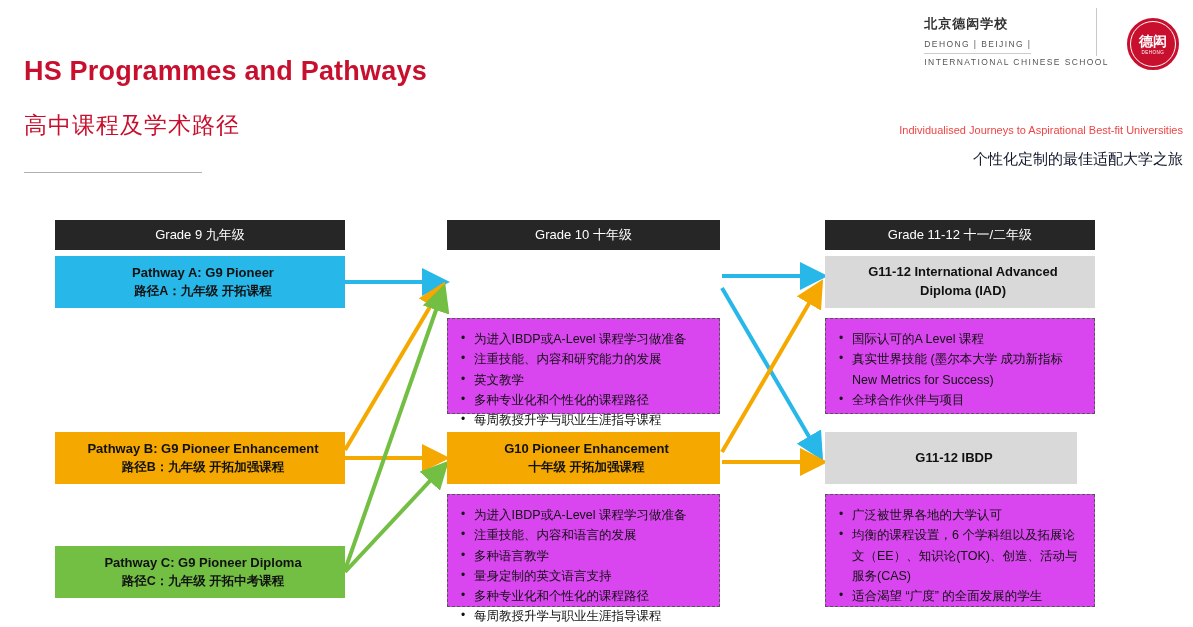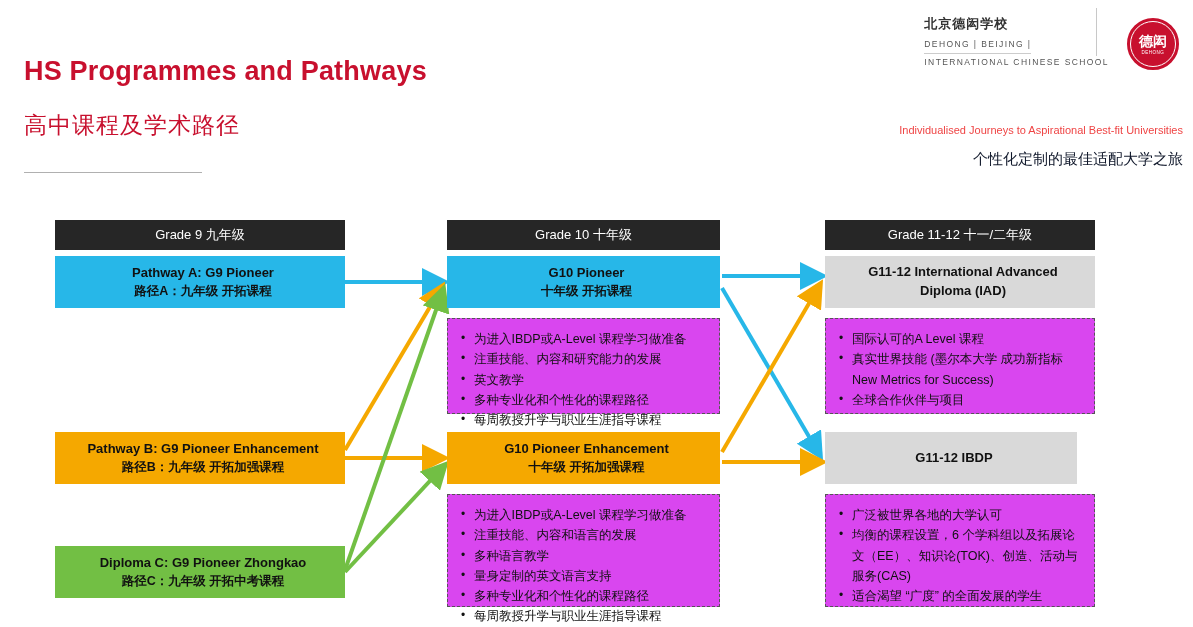--- a/index.html
+++ b/index.html
@@ -286,28 +286,24 @@
 
     <div class="node cyan" style="left:55px; top:256px; width:290px; height:52px;">
       <div class="l1">Pathway A: G9 Pioneer</div>
       <div class="l2">路径A：九年级 开拓课程</div>
     </div>
     <div class="node amber" style="left:55px; top:432px; width:290px; height:52px;">
       <div class="l1">Pathway B: G9 Pioneer Enhancement</div>
       <div class="l2">路径B：九年级 开拓加强课程</div>
     </div>
     <div class="node green" style="left:55px; top:546px; width:290px; height:52px;">
-      <div class="l1">Diploma C: G9 Pioneer Zhongkao</div>
+      <div class="l1">Pathway C: G9 Pioneer Diploma</div>
       <div class="l2">路径C：九年级 开拓中考课程</div>
     </div>
 
-    <div class="node cyan" style="left:447px; top:256px; width:273px; height:52px;">
-      <div class="l1">G10 Pioneer</div>
-      <div class="l2">十年级 开拓课程</div>
-    </div>
     <div class="detail" style="left:447px; top:318px; width:273px; height:96px;">
       <ul>
         <li>为进入IBDP或A-Level 课程学习做准备</li>
         <li>注重技能、内容和研究能力的发展</li>
         <li>英文教学</li>
         <li>多种专业化和个性化的课程路径</li>
         <li>每周教授升学与职业生涯指导课程</li>
       </ul>
     </div>
 

